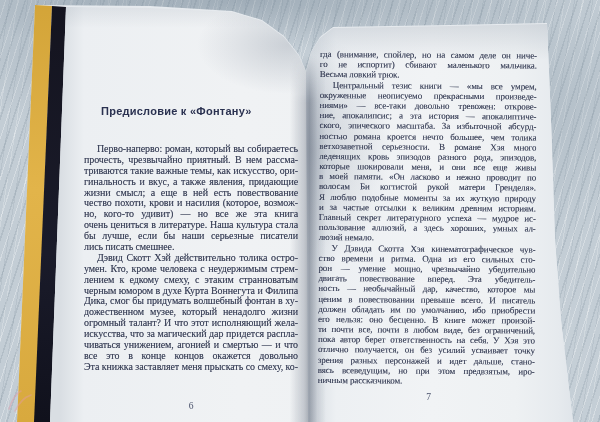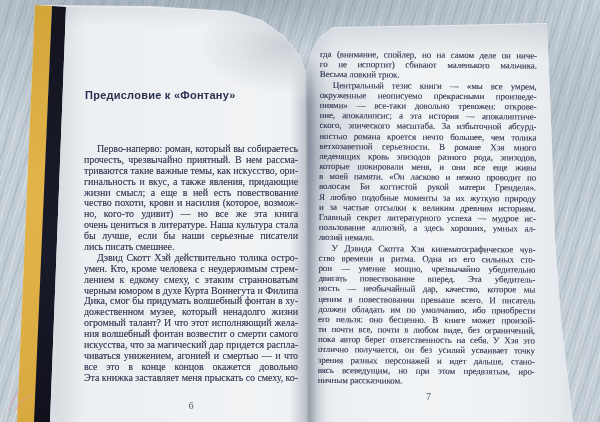--- a/index.html
+++ b/index.html
@@ -38,21 +38,21 @@
     background:
       linear-gradient(180deg, rgba(138,150,164,.26) 24px, rgba(138,150,164,0) 60px),
       radial-gradient(110px 160px at 312px 150px, rgba(108,120,138,.26), transparent 72%),
       linear-gradient(90deg,#d6dce2 51%,#edf0f3 56%,#f1f3f5 72%,#eef1f3 86%,#e6eaee 93%,#dfe4e9 96%);}
 
   .gutter-shadow{position:absolute;left:290px;top:56px;width:36px;height:366px;
     background:linear-gradient(90deg, rgba(90,100,118,0) 0%, rgba(88,98,116,.28) 38%, rgba(66,76,94,.42) 54%, rgba(90,100,118,.16) 76%, rgba(90,100,118,0) 100%);
     -webkit-mask-image:linear-gradient(180deg, transparent 0, #000 46px);
             mask-image:linear-gradient(180deg, transparent 0, #000 46px);}
 
-  .chapter-heading{position:absolute;left:85px;top:88px;width:214px;margin:0;
+  .chapter-heading{position:absolute;left:85px;top:88px;width:214px;margin:16px;
     font-family:"Liberation Sans",sans-serif;font-weight:bold;font-size:11px;line-height:14px;
     letter-spacing:.25px;color:#2a3150;}
 
   .text-block{position:absolute;}
   .text-left{left:84px;top:144px;width:214px;font-size:10px;line-height:10.9px;}
   .text-right{left:320px;top:49px;width:217px;font-size:9px;line-height:10.2px;
     transform:rotate(.4deg);transform-origin:0 0;}
 
   .line{text-align:justify;text-align-last:justify;letter-spacing:-.1px;
     height:1em;line-height:inherit;height:auto;max-height:none;
@@ -97,21 +97,20 @@
       <div class="line">очень цениться в литературе. Наша культура стала</div>
       <div class="line">бы лучше, если бы наши серьезные писатели научи-</div>
       <div class="line end">лись писать смешнее.</div>
       <div class="line indent">Дэвид Скотт Хэй действительно толика остро-</div>
       <div class="line">умен. Кто, кроме человека с неудержимым стрем-</div>
       <div class="line">лением к едкому смеху, с этаким странноватым</div>
       <div class="line">черным юмором в духе Курта Воннегута и Филипа</div>
       <div class="line">Дика, смог бы придумать волшебный фонтан в ху-</div>
       <div class="line">дожественном музее, который ненадолго жизни</div>
       <div class="line">огромный талант? И что этот исполняющий жела-</div>
-      <div class="line">ния волшебный фонтан возвестит о смерти самого</div>
       <div class="line">искусства, что за магический дар придется распла-</div>
       <div class="line">чиваться унижением, агонией и смертью — и что</div>
       <div class="line">все это в конце концов окажется довольно забавно?</div>
       <div class="line">Эта книжка заставляет меня прыскать со смеху, ко-</div>
     </div>
   <div class="text-block text-right" id="right-lines">
       <div class="line">гда (внимание, спойлер, но на самом деле он ниче-</div>
       <div class="line">го не испортит) сбивают маленького мальчика.</div>
       <div class="line end">Весьма ловкий трюк.</div>
       <div class="line indent">Центральный тезис книги — «мы все умрем,</div>

